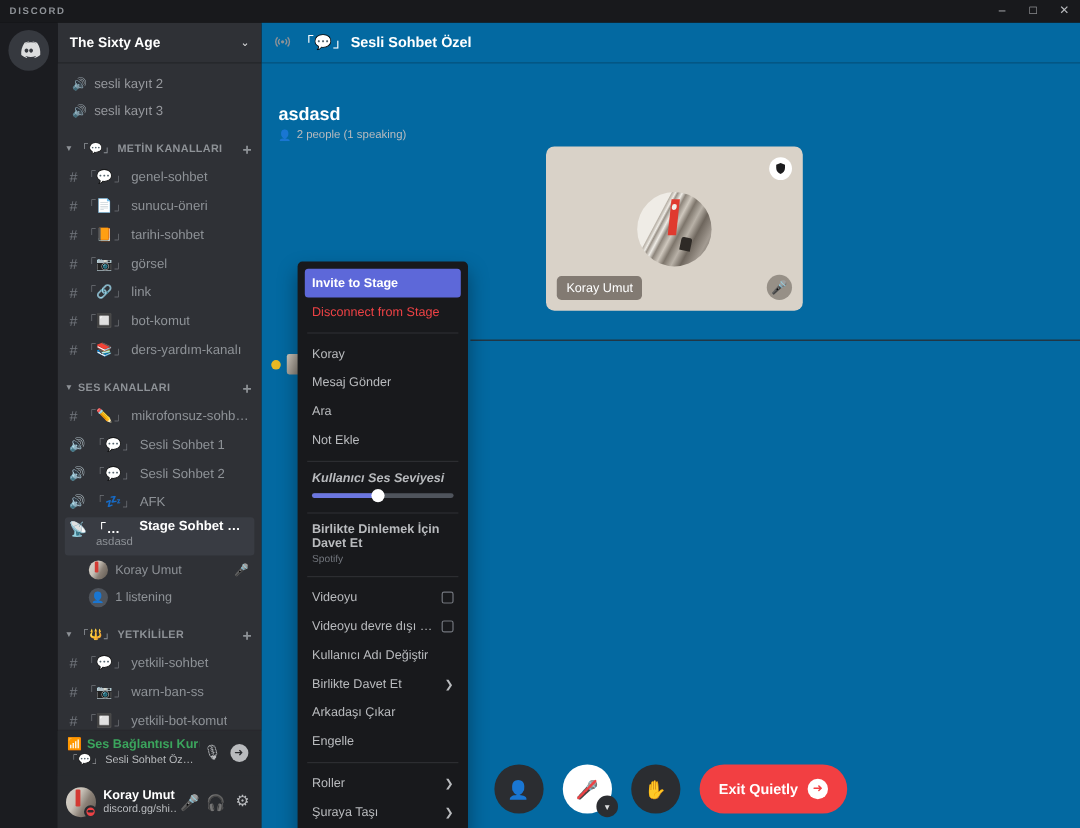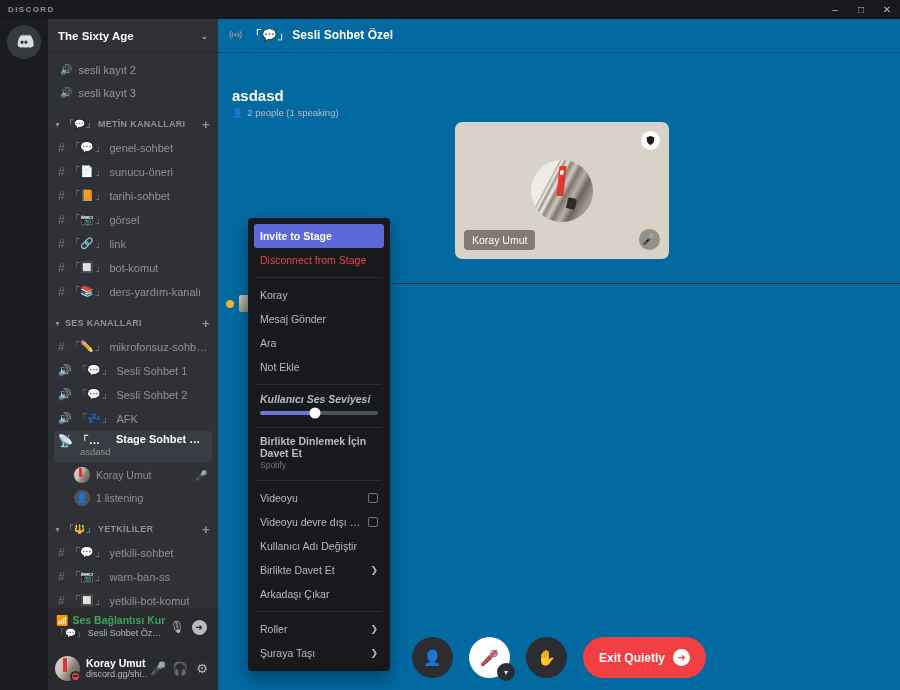--- a/index.html
+++ b/index.html
@@ -707,20 +707,23 @@
     <div class="mi">
       <span class="mlabel">Kullanıcı Adı Değiştir</span>
     </div>
     <div class="mi">
       <span class="mlabel">Birlikte Davet Et</span>
       <span class="chev">❯</span>
     </div>
     <div class="mi">
       <span class="mlabel">Arkadaşı Çıkar</span>
     </div>
+    <div class="mi">
+      <span class="mlabel">Engelle</span>
+    </div>
 
     <div class="sep"></div>
 
     <div class="mi">
       <span class="mlabel">Roller</span>
       <span class="chev">❯</span>
     </div>
     <div class="mi">
       <span class="mlabel">Şuraya Taşı</span>
       <span class="chev">❯</span>

